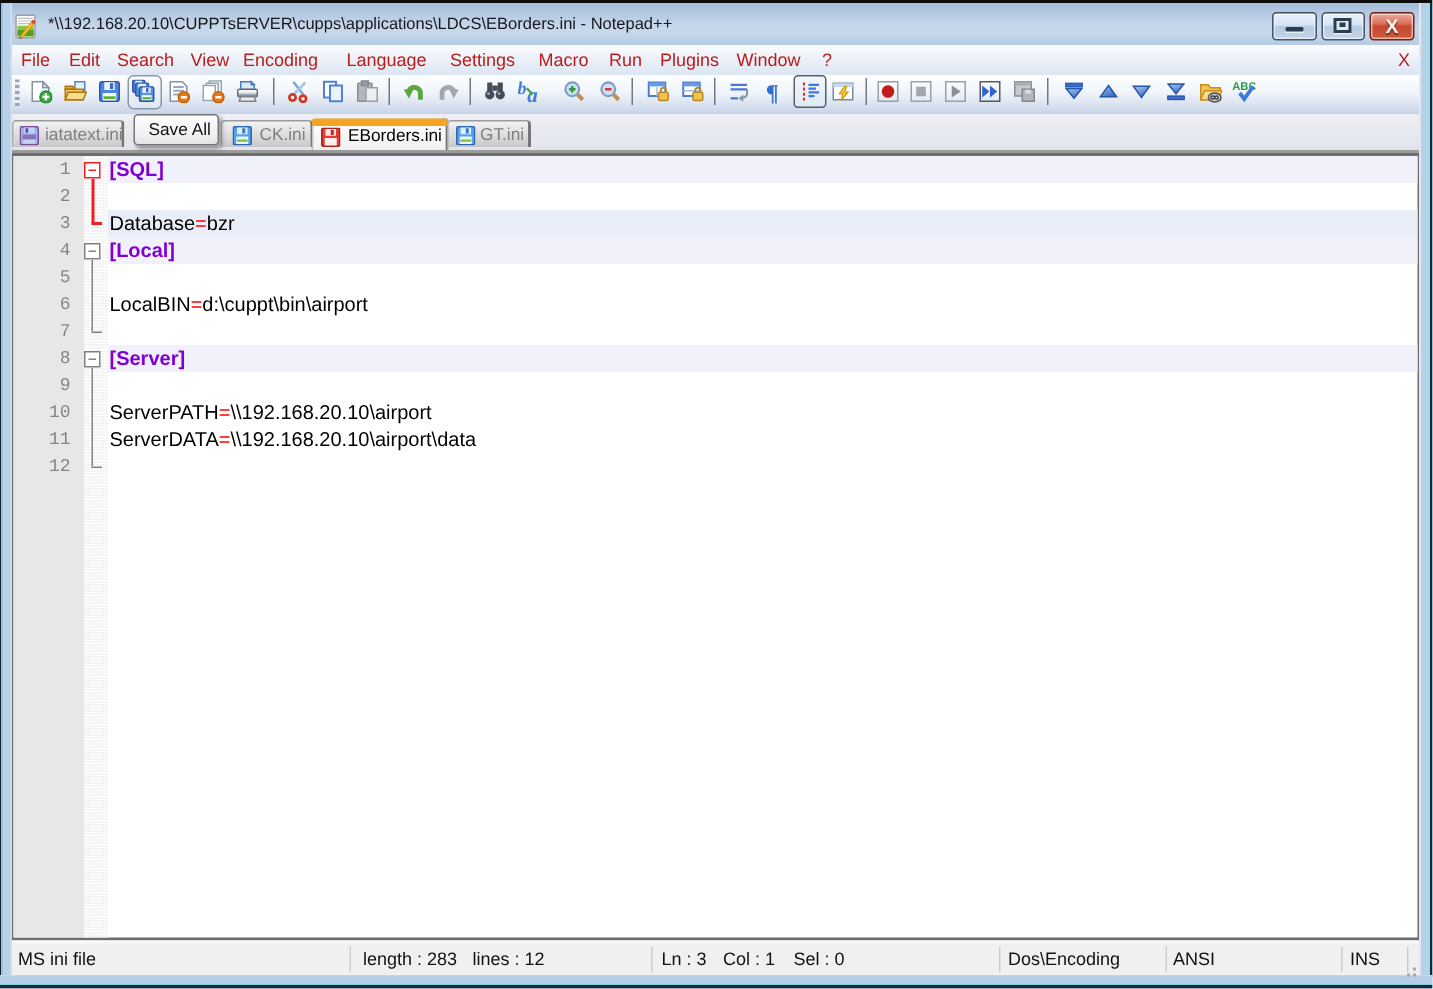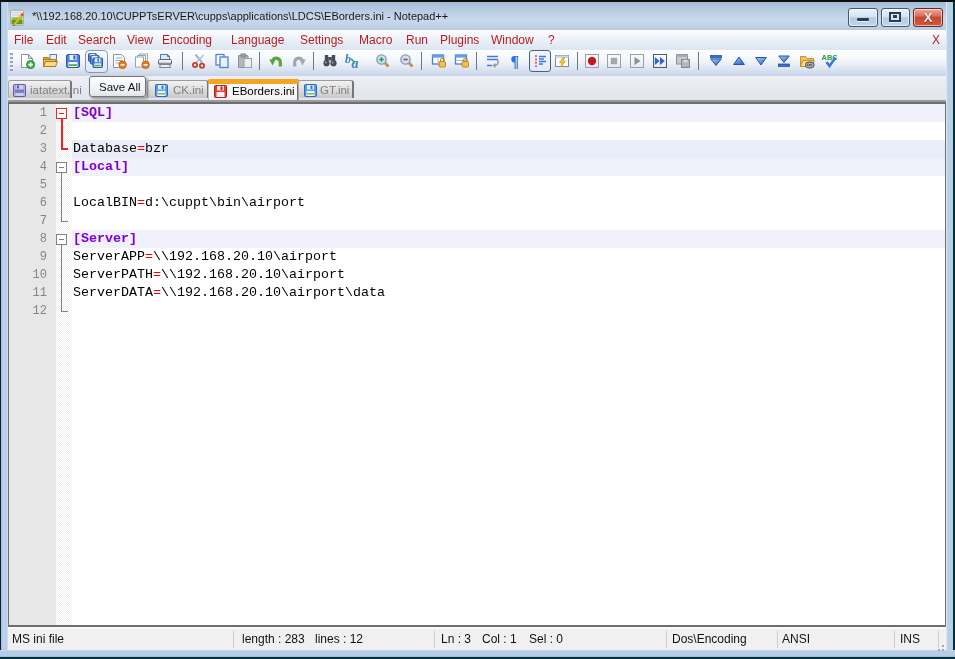--- a/index.html
+++ b/index.html
@@ -47,21 +47,21 @@
 
 
 #editor { left:8px; top:102px; width:938px; height:525px; background:#fff; border:2px solid #6e6e6e; border-left-width:1px; border-right-width:1px; }
 #nummargin { position:absolute; left:0; top:0; width:47px; height:100%; background:#e7e7e7; }
 #foldmargin { position:absolute; left:47px; top:0; width:16px; height:100%;
   background:conic-gradient(#f0f0f0 0 25%, #ffffff 0 50%, #f0f0f0 0 75%, #ffffff 0); background-size:2px 2px; }
 .row-bg { position:absolute; left:63px; right:0; height:18px; }
 .sec-bg { background:#f0f1fb; }
 .caret-bg { background:#e9edf8; }
 .lnum { position:absolute; left:0; width:38px; text-align:right; font-family:"Liberation Mono", monospace; font-size:12px; color:#858585; line-height:18px; }
-.code { position:absolute; left:64px; font-family:Liberation Mono, monospace; font-size:13.333px; line-height:18px; color:#000; white-space:pre; }
+.code { position:absolute; left:64px; font-family:Liberation Sans, sans-serif; font-size:13.333px; line-height:18px; color:#000; white-space:pre; }
 .code b { color:#8000d0; }
 .eq { color:#fb0200; }
 .fold { position:absolute; left:47px; width:11px; height:11px; background:#fff; border:1px solid #828282; }
 .fold i { position:absolute; left:2px; top:4px; width:5px; height:1px; background:#828282; }
 .fold.red { border-color:#e22; }
 .fold.red i { background:#e22; }
 .fline { position:absolute; width:1px; background:#828282; }
 .fcorner { position:absolute; height:1px; background:#828282; }
 .fred { background:#e22; }
 .fline.fred { width:2px; }
@@ -307,21 +307,21 @@
     <ellipse cx="10.8" cy="12" rx="4.2" ry="2.9" fill="#d8dade" stroke="#55585e" stroke-width="1.1"></ellipse>
     <rect x="8.2" y="11" width="2.4" height="2" rx="1" fill="none" stroke="#3a3e44" stroke-width="0.9"></rect>
     <rect x="10.8" y="11" width="2.4" height="2" rx="1" fill="none" stroke="#3a3e44" stroke-width="0.9"></rect>
   </svg>
 <svg class="ticon" style="left:821px" viewBox="0 0 16 16">
     <text x="0.5" y="7" font-family="Liberation Sans" font-size="7.5" font-weight="bold" fill="#2f9a4a">ABC</text>
     <path d="M5.5 9 L8.5 13 L14.5 4.5" fill="none" stroke="#3a7ad8" stroke-width="2.6"></path>
   </svg>
 <div class="abs" id="tabbar"></div>
 <div class="abs" style="left:8px;top:100px;width:938px;height:2px;background:#9b9b9b"></div>
-<div class="tab inactive" style="left:8px;width:64px">
+<div class="tab inactive" style="left:8px;width:75px">
   <svg class="tfloppy" width="13" height="13" viewBox="0 0 13 13">
       <rect x="0.5" y="0.5" width="12" height="12" rx="1" fill="#9fb2e8" stroke="#7a4f9c"></rect>
       <rect x="3" y="1" width="7" height="4" fill="#bcd4f6"></rect>
       <rect x="4" y="1.5" width="1.8" height="3" fill="#5a4a9a"></rect>
       <rect x="2" y="5.8" width="9" height="3" fill="#8a5a9e" opacity="0.75"></rect>
       <rect x="2.5" y="9.2" width="8" height="2.6" fill="#c2d4f2"></rect>
     </svg>
   <span class="tlabel">iatatext.ini</span>
 </div>
 <div class="tab inactive" style="left:147px;width:62px">
@@ -375,21 +375,20 @@
   <div class="lnum" style="top:126px">8</div>
   <div class="lnum" style="top:144px">9</div>
   <div class="lnum" style="top:162px">10</div>
   <div class="lnum" style="top:180px">11</div>
   <div class="lnum" style="top:198px">12</div>
   <div class="code" style="top:0"><b>[SQL]</b></div>
   <div class="code" style="top:36px">Database<span class="eq">=</span>bzr</div>
   <div class="code" style="top:54px"><b>[Local]</b></div>
   <div class="code" style="top:90px">LocalBIN<span class="eq">=</span>d:\cuppt\bin\airport</div>
   <div class="code" style="top:126px"><b>[Server]</b></div>
-  <div class="code" style="top:144px">ServerAPP<span class="eq">=</span>\\192.168.20.10\airport</div>
   <div class="code" style="top:162px">ServerPATH<span class="eq">=</span>\\192.168.20.10\airport</div>
   <div class="code" style="top:180px">ServerDATA<span class="eq">=</span>\\192.168.20.10\airport\data</div>
   <div class="fline fred" style="left:52px;top:15px;height:30px"></div>
   <div class="fcorner fred" style="left:52px;top:44px;width:7px;height:2px"></div>
   <div class="fline" style="left:52px;top:69px;height:48px"></div>
   <div class="fcorner" style="left:52px;top:117px;width:7px"></div>
   <div class="fline" style="left:52px;top:141px;height:66px"></div>
   <div class="fcorner" style="left:52px;top:207px;width:7px"></div>
   <div class="fold red" style="top:4px">
       <i></i>

